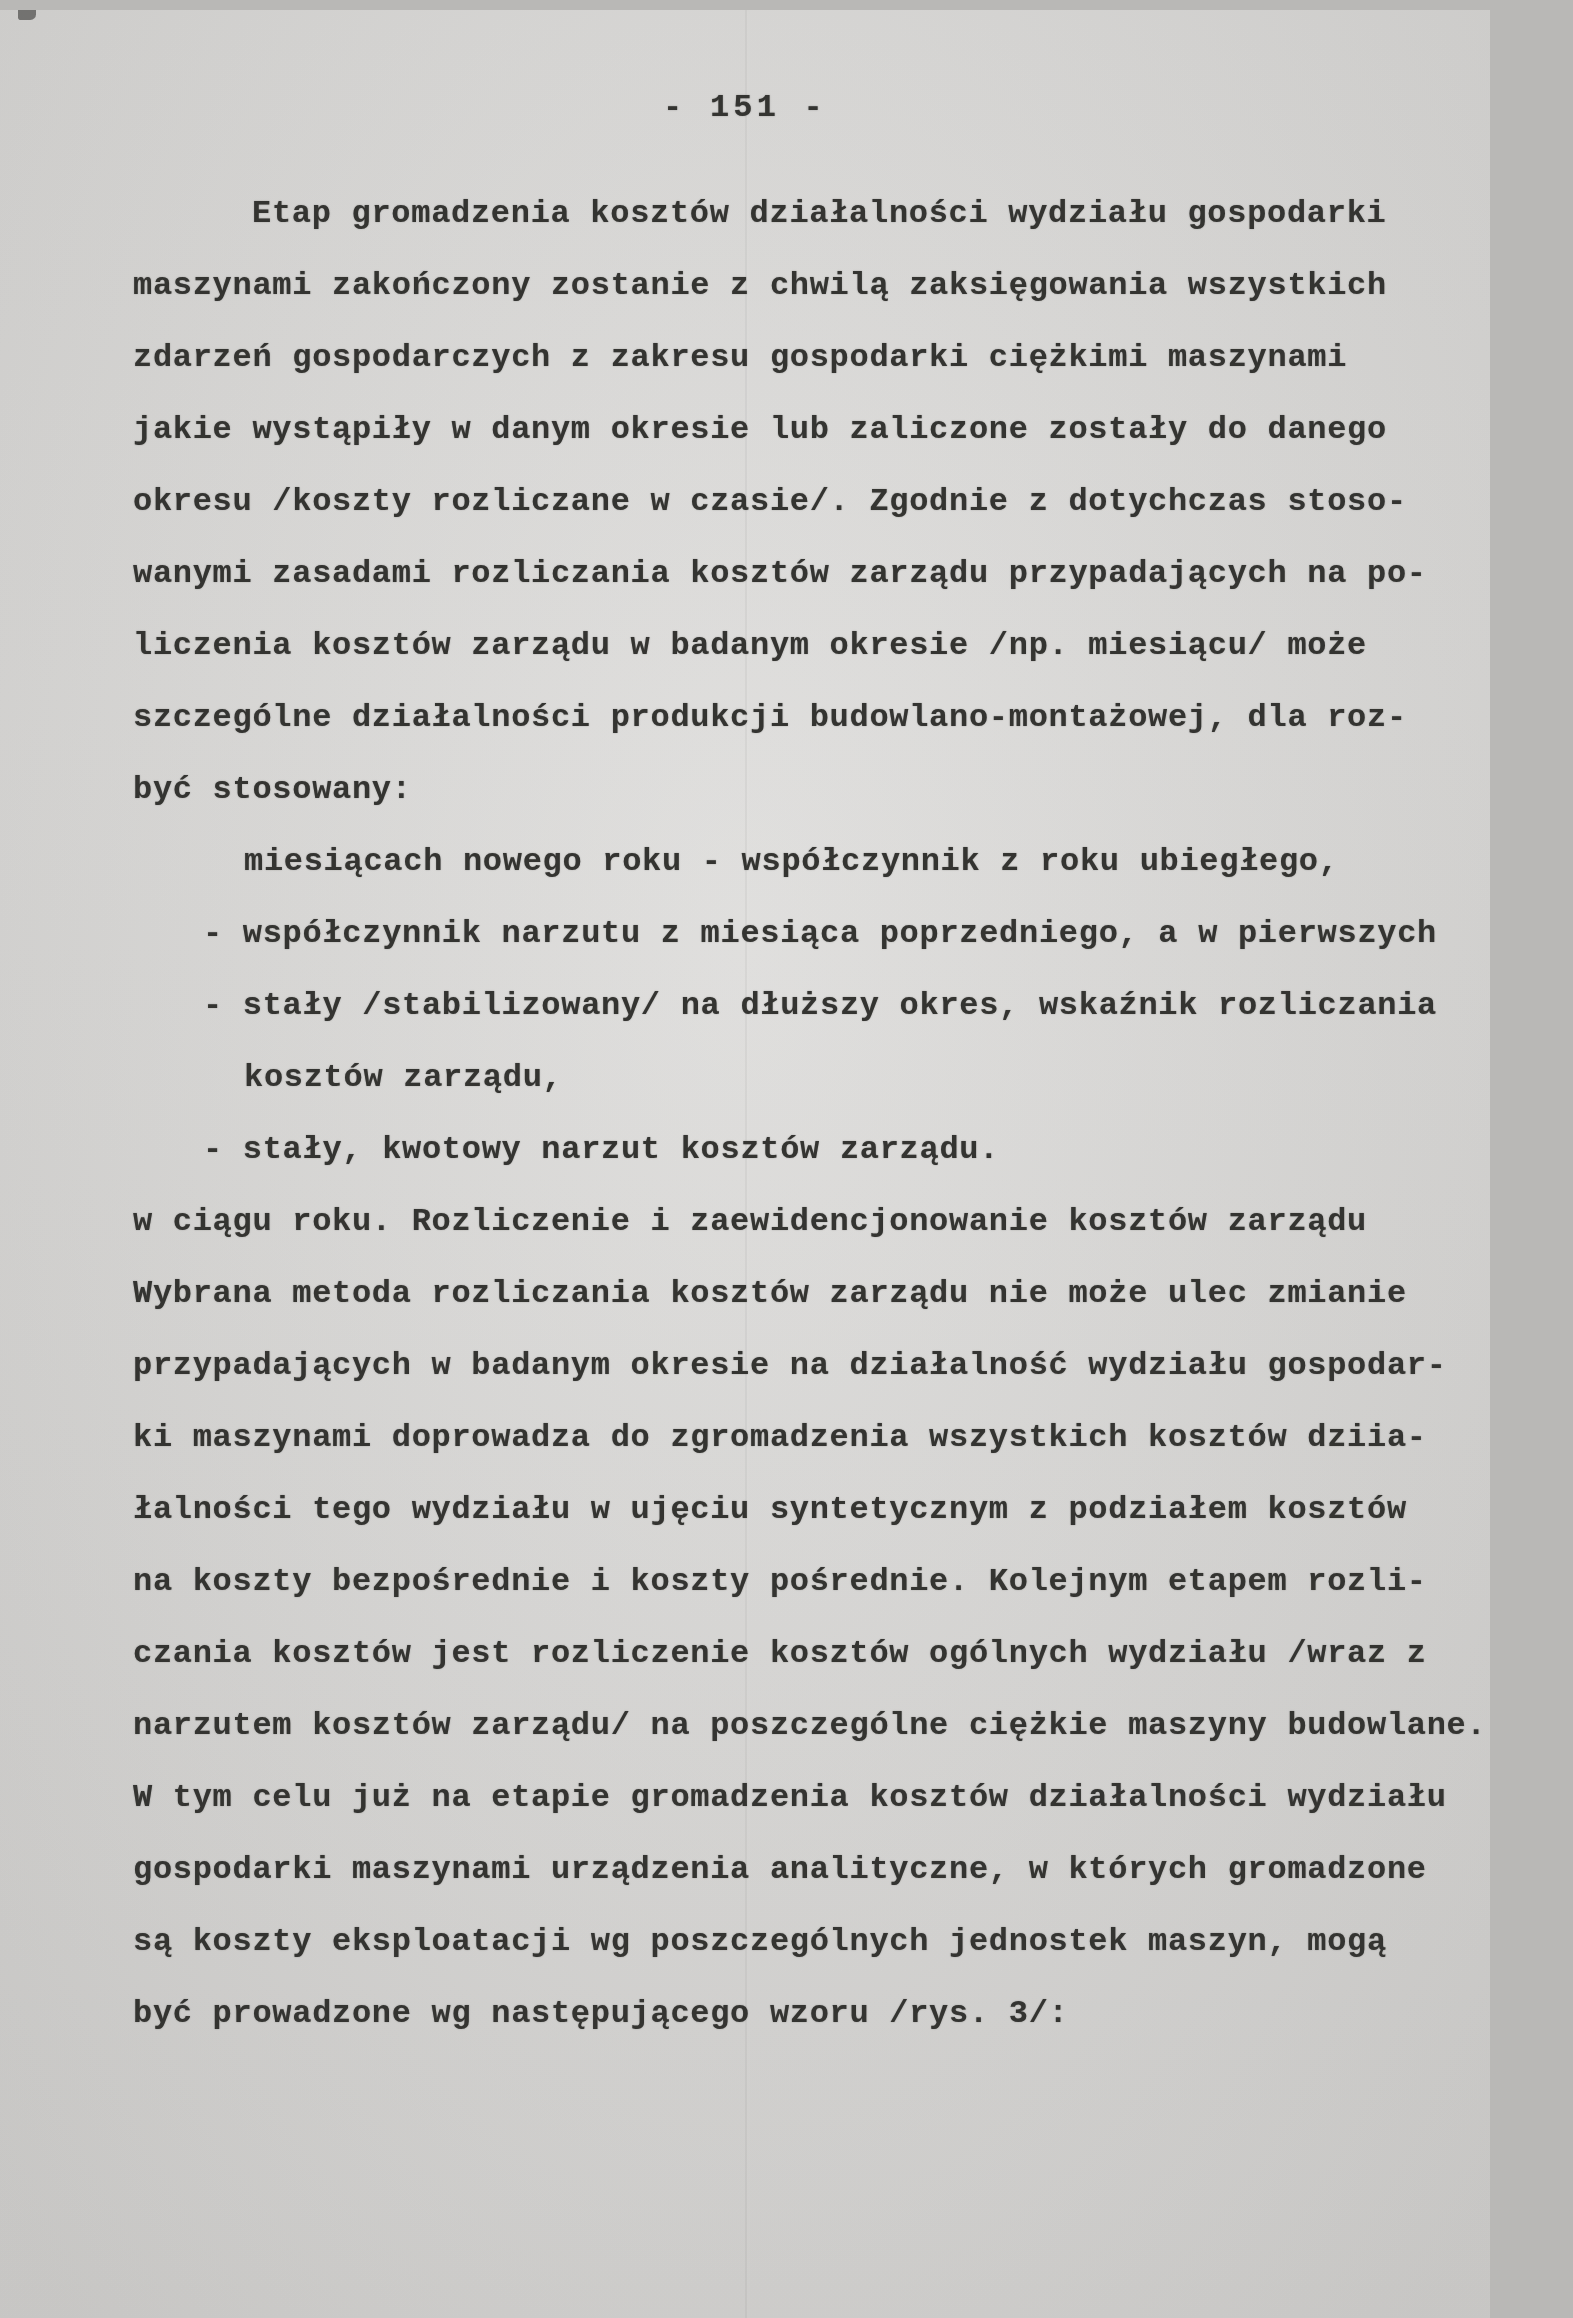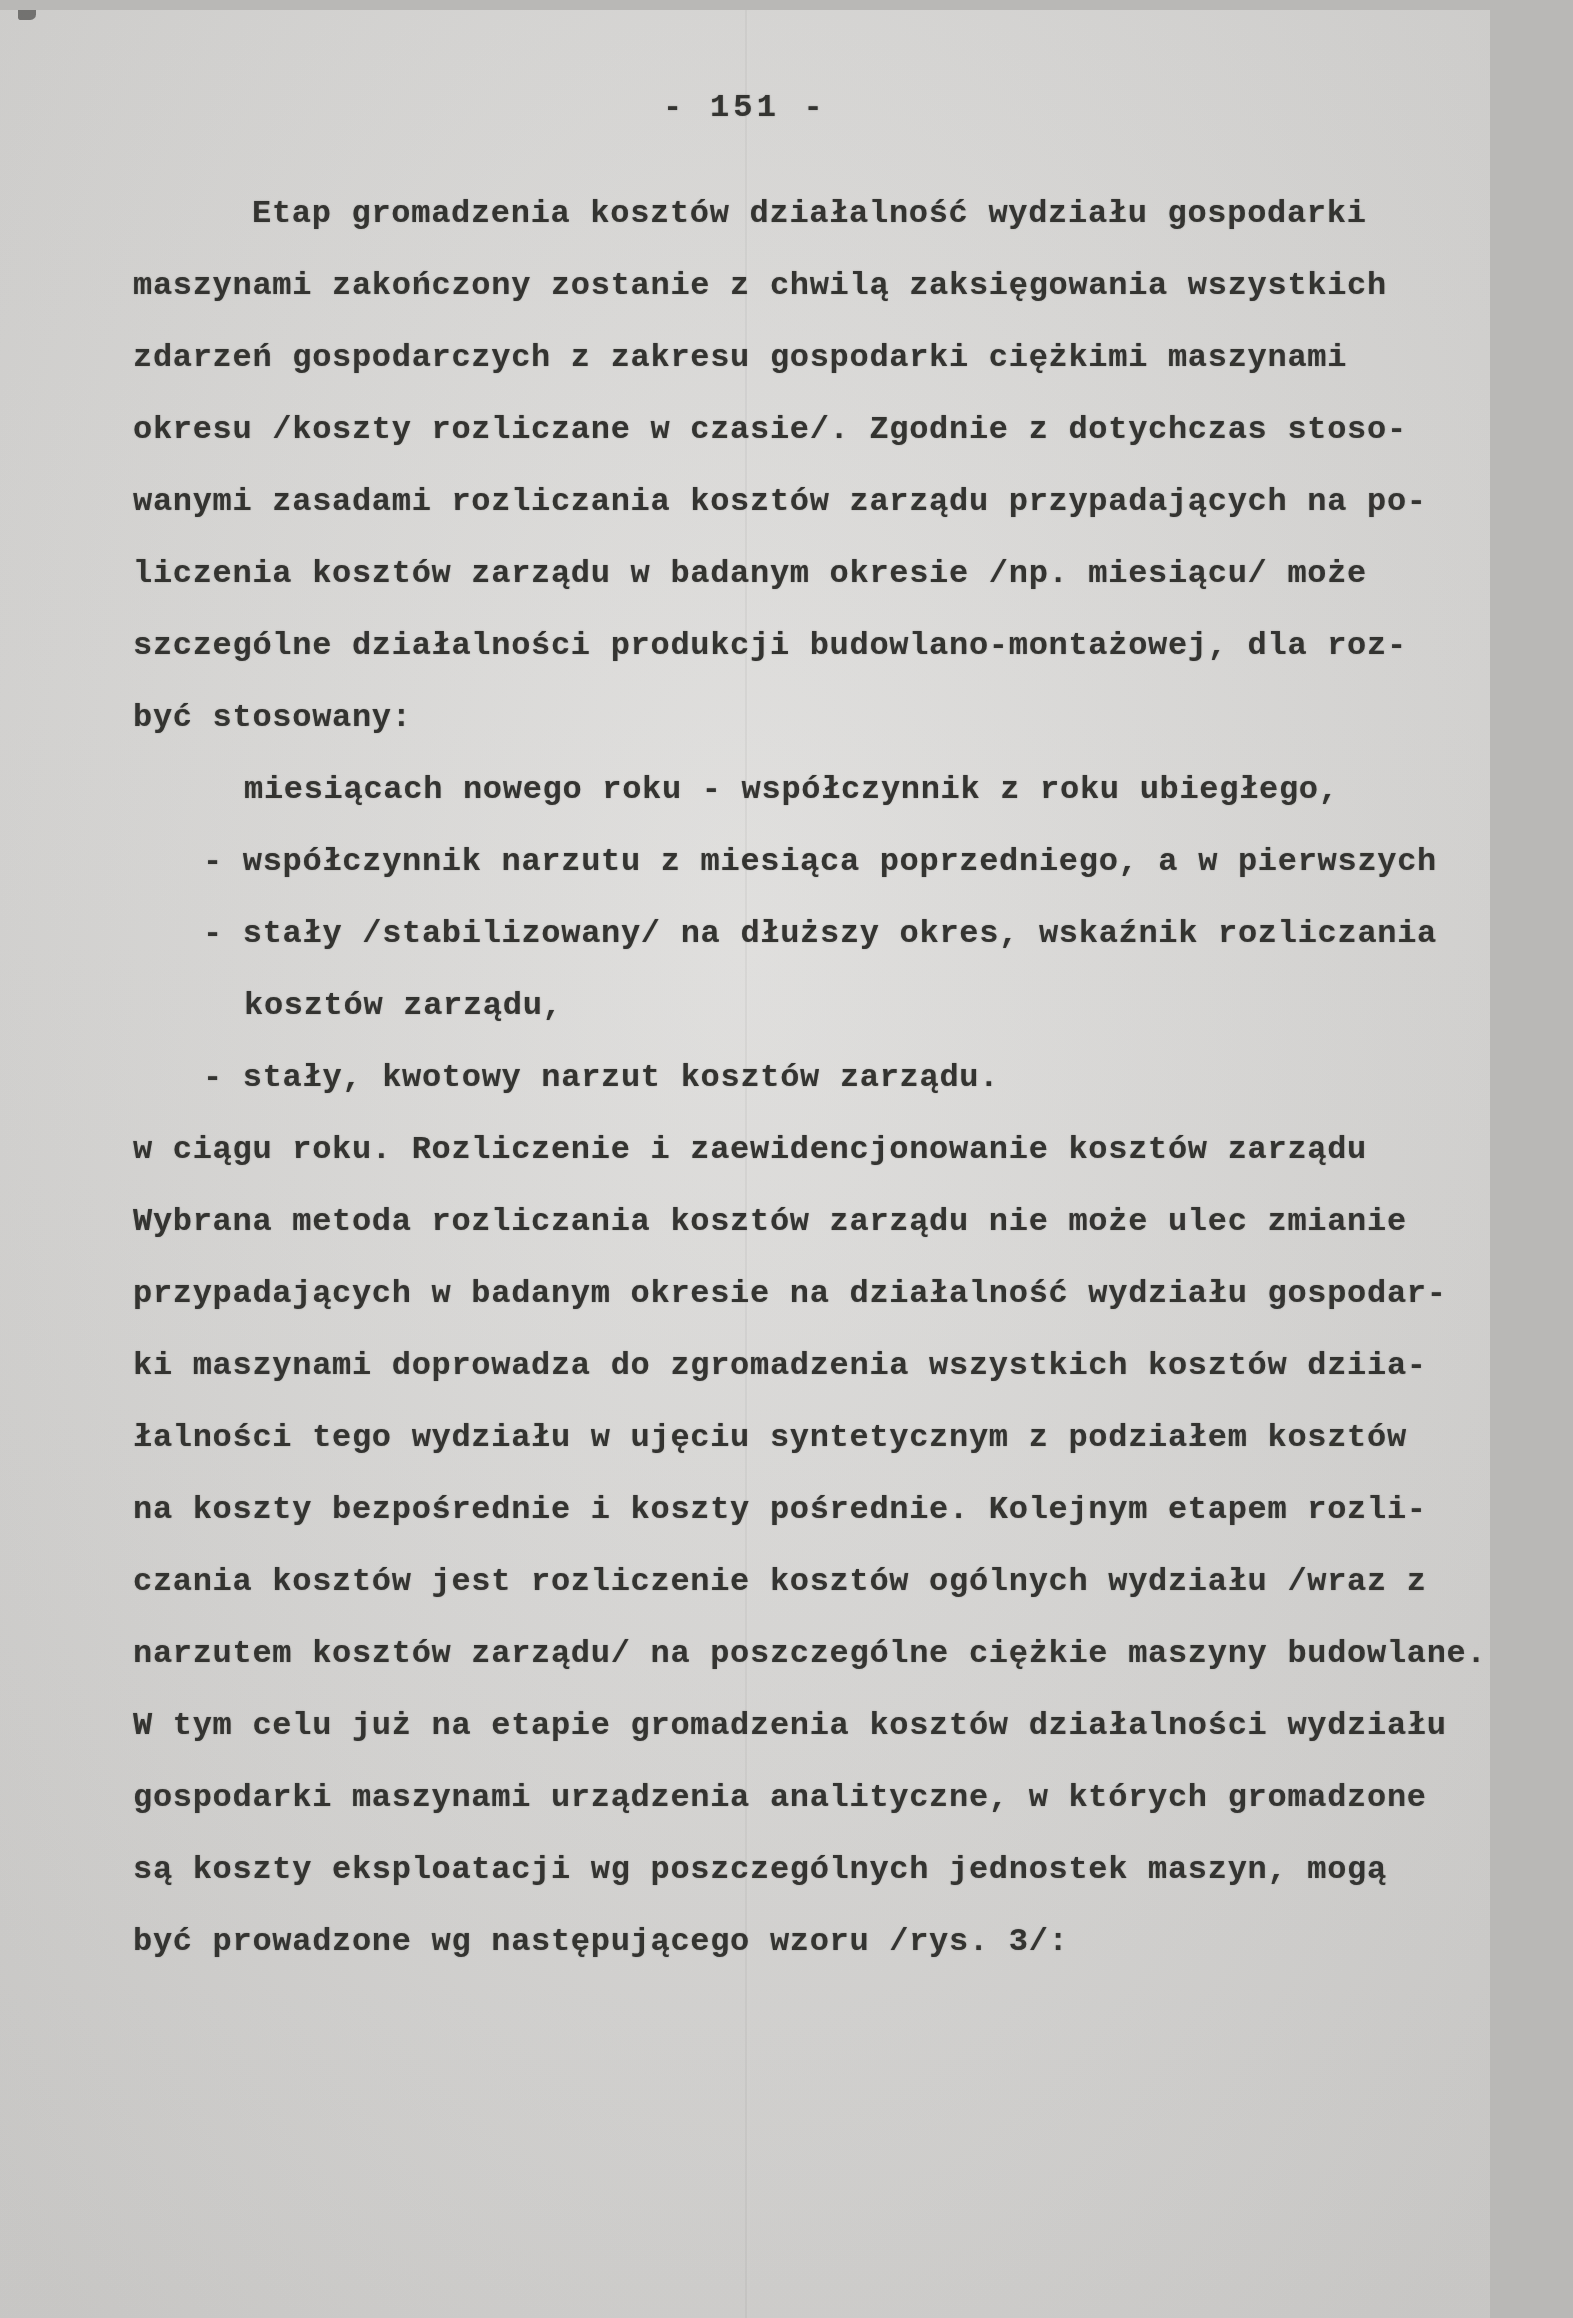--- a/index.html
+++ b/index.html
@@ -72,23 +72,24 @@
 </head>
 <body>
 
 <div class="page">
   <div class="speck-tl"></div>
   <div class="crease"></div>
 
   <div class="page-number">- 151 -</div>
 
   <div class="text-block">
-      <div class="line indent">Etap gromadzenia kosztów działalność wydziału gospodarki</div>
+      <div class="line indent">Etap gromadzenia kosztów działalności wydziału gospodarki</div>
       <div class="line plain">maszynami zakończony zostanie z chwilą zaksięgowania wszystkich</div>
       <div class="line plain">zdarzeń gospodarczych z zakresu gospodarki ciężkimi maszynami</div>
+      <div class="line plain">jakie wystąpiły w danym okresie lub zaliczone zostały do danego</div>
       <div class="line plain">okresu /koszty rozliczane w czasie/. Zgodnie z dotychczas stoso-</div>
       <div class="line plain">wanymi zasadami rozliczania kosztów zarządu przypadających na po-</div>
       <div class="line plain">liczenia kosztów zarządu w badanym okresie /np. miesiącu/ może</div>
       <div class="line plain">szczególne działalności produkcji budowlano-montażowej, dla roz-</div>
       <div class="line plain">być stosowany:</div>
       <div class="line cont">miesiącach nowego roku - współczynnik z roku ubiegłego,</div>
       <div class="line bullet">- współczynnik narzutu z miesiąca poprzedniego, a w pierwszych</div>
       <div class="line bullet">- stały /stabilizowany/ na dłuższy okres, wskaźnik rozliczania</div>
       <div class="line cont">kosztów zarządu,</div>
       <div class="line bullet">- stały, kwotowy narzut kosztów zarządu.</div>

